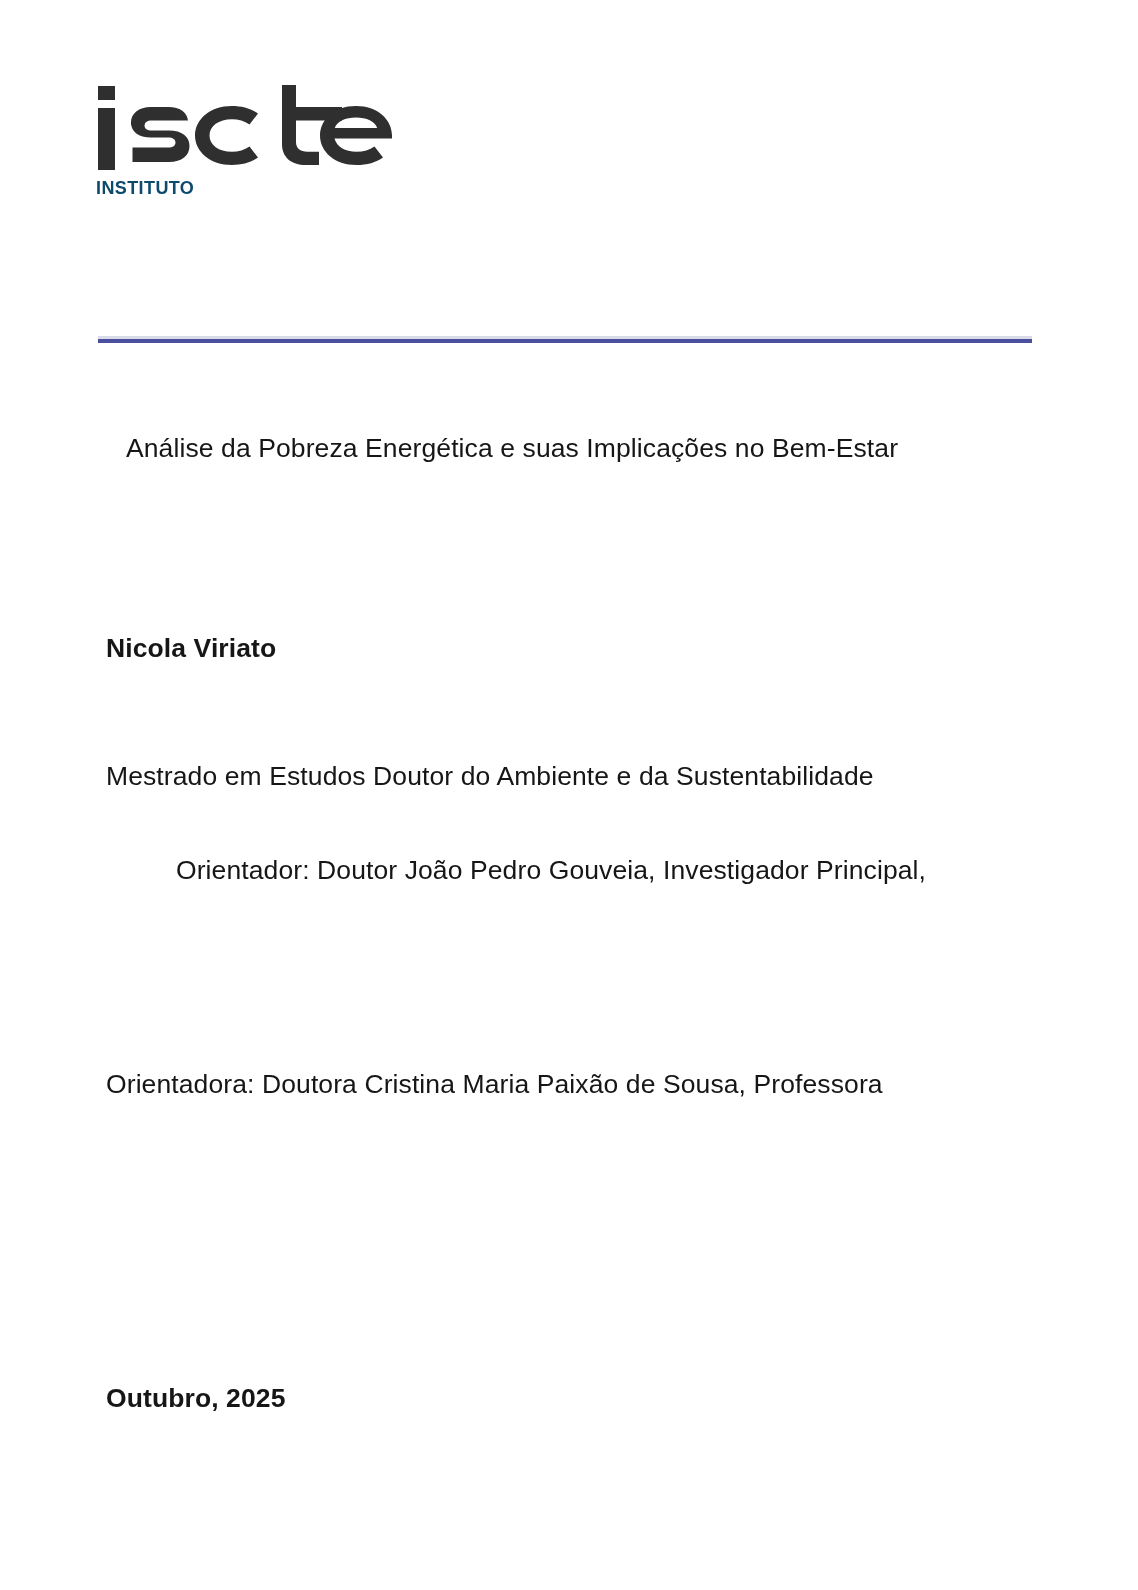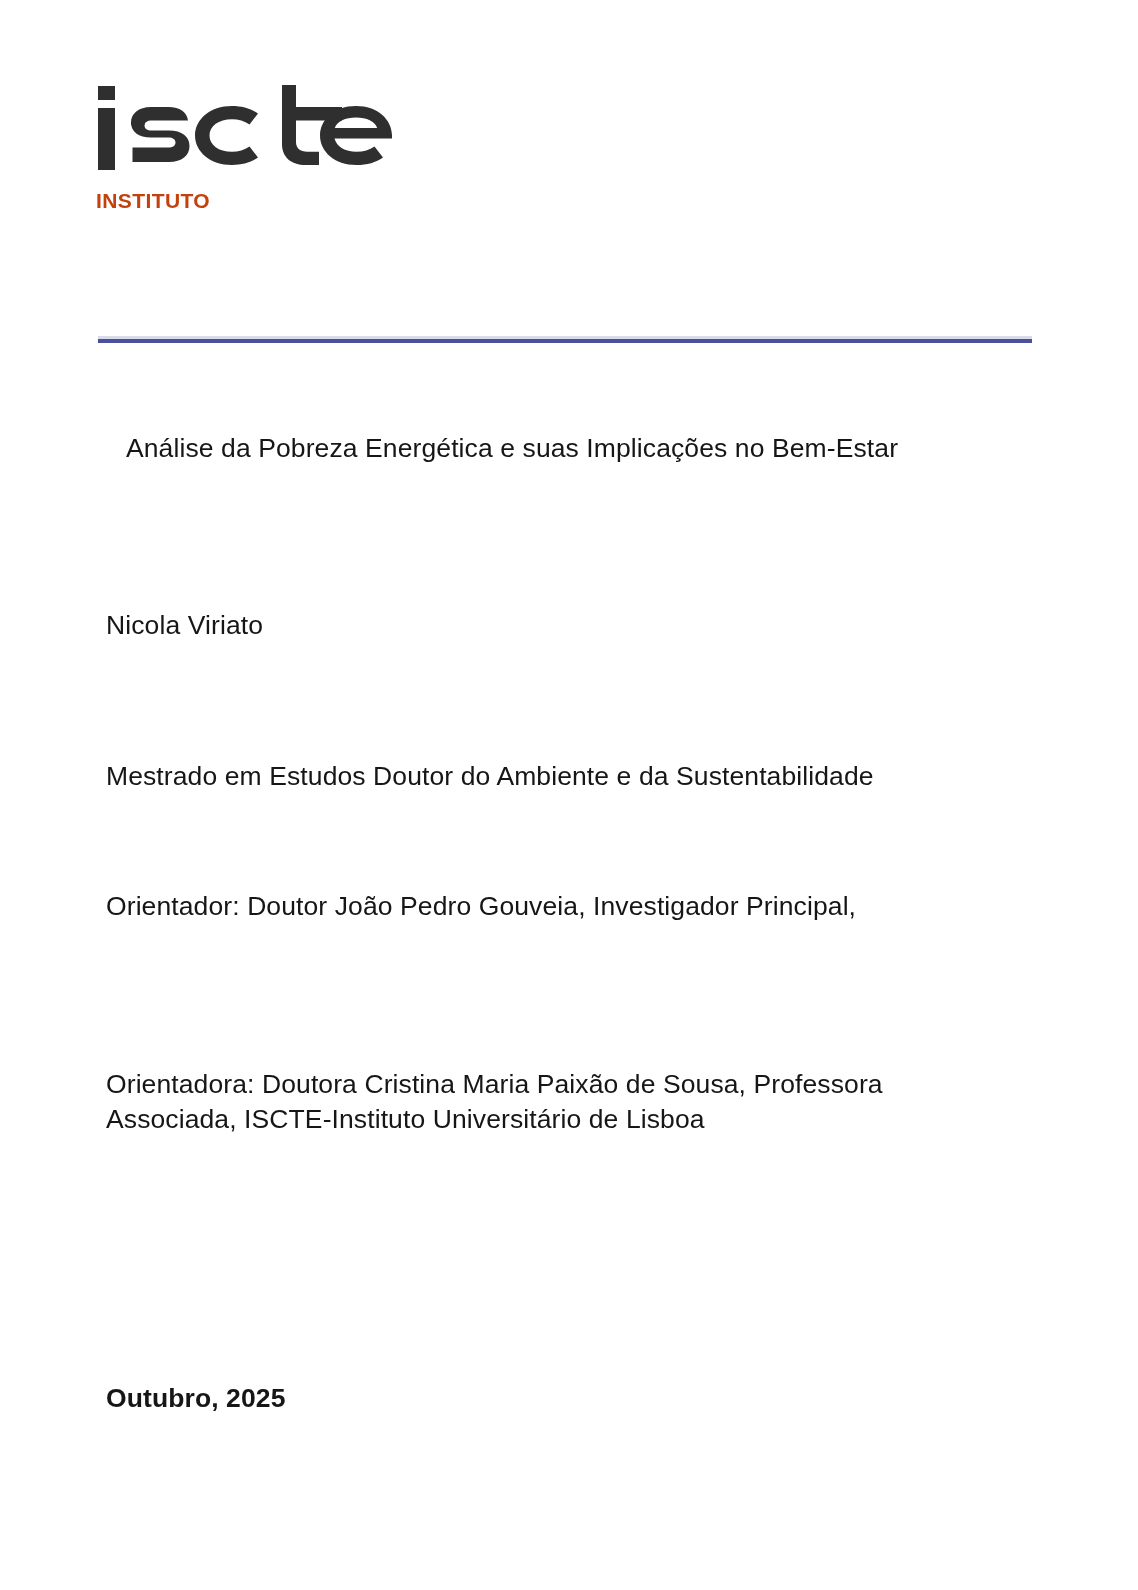--- a/index.html
+++ b/index.html
@@ -33,27 +33,26 @@
     width: 360px;
   }
 
   .logo-wordmark {
     display: block;
     width: 335px;
     height: 100px;
   }
 
   .logo-subtitle {
-    margin-top: 12px;
     font-family: "Liberation Sans", "DejaVu Sans", sans-serif;
     font-weight: bold;
-    font-size: 21px;
+    font-size: 18px;
     line-height: 21px;
     letter-spacing: 0.4px;
-    color: #c2410c;
+    color: #0c4a6e;
   }
   .logo-subtitle span {
     display: block;
     white-space: nowrap;
   }
 
   
   .divider-wrap {
     position: absolute;
     left: 98px;
@@ -87,23 +86,23 @@
     font-weight: normal;
     letter-spacing: 0.1px;
   }
 
   .tblock .ln {
     display: block;
     white-space: nowrap;
   }
 
   #block-title     { top: 431px; margin-left: 20px; }
-  #block-author    { top: 608px; }
+  #block-author    { top: 631px; font-weight: bold; }
   #block-degree    { top: 759px; }
-  #block-advisor   { top: 889px; }
+  #block-advisor   { top: 853px; text-align: center; }
   #block-coadvisor { top: 1067px; }
   #block-date      { top: 1381px; font-weight: bold; }
 
 </style>
 </head>
 <body>
 
 <div class="page">
 
   <div class="logo-block">
@@ -161,21 +160,20 @@
     <div class="tblock" id="block-degree">
       <span class="ln">Mestrado em Estudos Doutor do Ambiente e da Sustentabilidade</span>
     </div>
 
     <div class="tblock" id="block-advisor">
       <span class="ln">Orientador: Doutor João Pedro Gouveia, Investigador Principal,</span>
     </div>
 
     <div class="tblock" id="block-coadvisor">
       <span class="ln">Orientadora: Doutora Cristina Maria Paixão de Sousa, Professora</span>
-      <span class="ln">Associada, ISCTE-Instituto Universitário de Lisboa</span>
     </div>
 
     <div class="tblock" id="block-date">
       <span class="ln">Outubro, 2025</span>
     </div>
 
   </div>
 
 </div>
 

